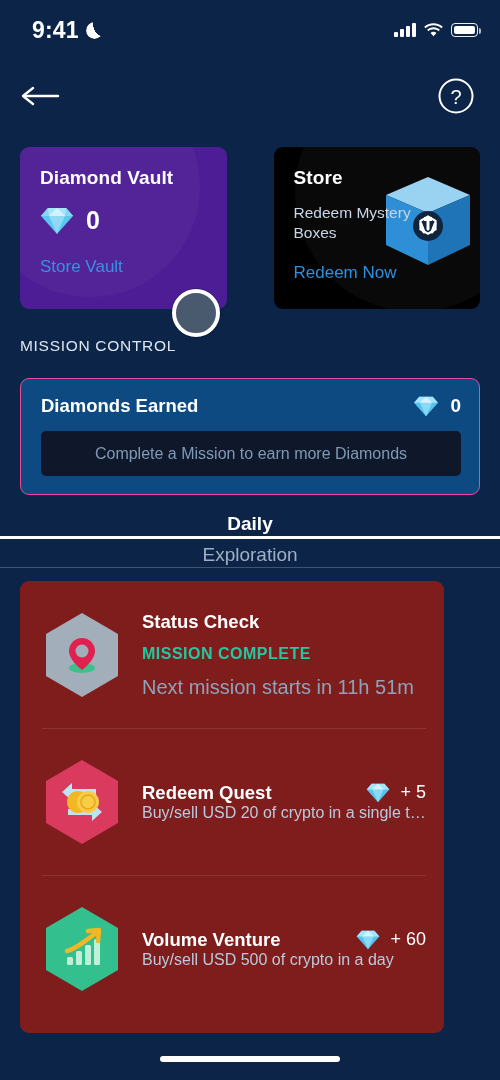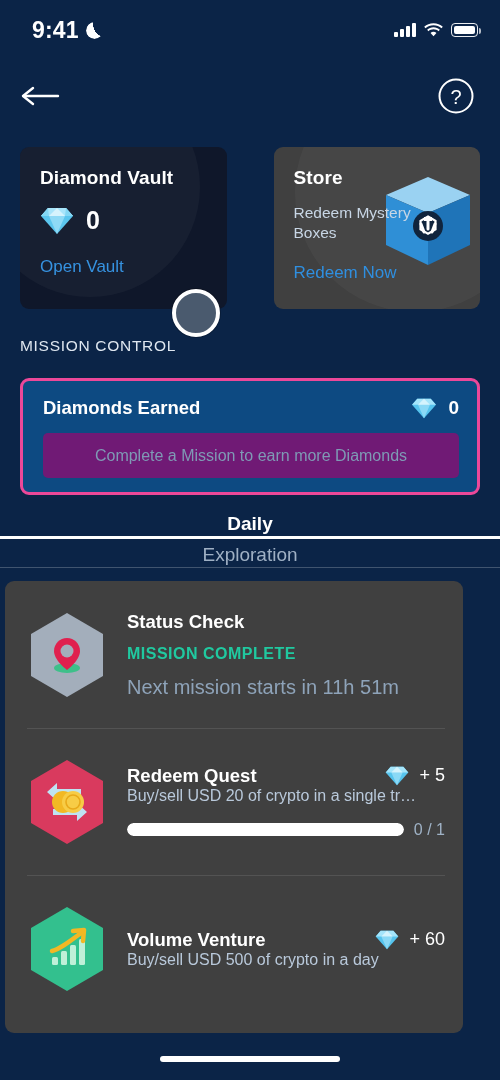--- a/index.html
+++ b/index.html
@@ -46,66 +46,66 @@
             display:flex; align-items:center; justify-content:space-between;
             padding:0 24px 0 20px; }
   .back-btn { width:48px; height:44px; display:flex; align-items:center; }
   .help-btn { width:40px; height:40px; }
 
   
   .top-cards { position:absolute; top:147px; left:20px; width:460px; height:162px;
                display:flex; gap:20px; }
   .card-top { flex:1; border-radius:9px; position:relative; overflow:hidden;
               padding:20px 18px 0 20px; }
-  .card-dv { background:#0f172a; }
-  .card-st { background:#404040;margin-left:27px; }
+  .card-dv { background:#4c1d95; }
+  .card-st { background:#000000;margin-left:27px; }
   .card-top .sheen { position:absolute; top:-70px; left:-40px; width:220px; height:220px;
                      border-radius:50%; background:rgba(255,255,255,.035); }
   .card-st .sheen { left:auto; right:-55px; top:-75px; width:240px; height:240px; }
   .card-title { color:#fff; font-size:19px; font-weight:bold; letter-spacing:.1px; }
   .dv-amount { display:flex; align-items:center; gap:12px; margin-top:17px; }
   .dv-amount .num { color:#fff; font-size:25px; font-weight:bold; }
   .card-link { color:#2f8fe0; font-size:17px; margin-top:20px; }
   .card-dv .card-link { margin-top:22px; }
   .st-sub { color:#c8d6e5; font-size:15.5px; line-height:1.28; margin-top:14px;
             max-width:140px; position:relative; z-index:2; }
   .st-link { color:#2f8fe0; font-size:17px; position:absolute; left:20px; bottom:26px; }
   .mystery-box { position:absolute; right:4px; top:24px; width:96px; height:100px; }
 
   
   .gem { display:block; }
 
   
   .mc-heading { position:absolute; top:337px; left:20px; color:#dfe7f0;
                 font-size:15.5px; letter-spacing:.7px; }
   .earned-card { position:absolute; top:378px; left:20px; width:460px; height:117px;
-                 background:#0d4a82; border:3px solid #ec4899; border-radius:9px;
+                 background:#0d4a82; border:1px solid #ec4899; border-radius:9px;
                  padding:16px 18px 0 20px; }
   .earned-row { display:flex; align-items:center; justify-content:space-between; }
   .earned-title { color:#fff; font-size:18.5px; font-weight:bold; }
   .earned-val { display:flex; align-items:center; gap:11px; }
   .earned-val .num { color:#fff; font-size:19px; font-weight:bold; }
-  .earned-banner { margin-top:14px; height:45px; background:#701a75; border-radius:5px;
+  .earned-banner { margin-top:14px; height:45px; background:#0f172a; border-radius:5px;
                    display:flex; align-items:center; justify-content:center; }
   .earned-banner span { color:#7f9ab5; font-size:16px; }
 
   
   .tabs { position:absolute; top:508px; left:0; width:500px; height:62px; display:flex;flex-direction:column; }
   .tab { flex:1; display:flex; align-items:center; justify-content:center;
          font-size:19px; position:relative; }
   .tab.active { color:#fff; font-weight:bold; }
   .tab.inactive { color:#9fb0c4;text-align:center; }
   .tab.active:after { content:""; position:absolute; bottom:0; left:0; right:0;
                       height:3px; background:#fff; }
   .tab-rule { position:absolute; top:567px; left:0; width:500px; height:1px;
               background:rgba(255,255,255,.22); }
 
   
-  .mission-list { position:absolute; top:581px; left:5px; width:458px; height:452px;
-                  background:#404040; border-radius:9px; overflow:hidden; }
+  .mission-list { position:absolute; top:581px; left:20px; width:424px; height:452px;
+                  background:#7f1d1d; border-radius:9px; overflow:hidden; }
   .mission { display:flex; align-items:center; height:147px; padding:0 18px 0 22px;
              position:relative; }
   .mission + .mission:before { content:""; position:absolute; top:0; left:22px; right:18px;
                                height:1px; background:rgba(255,255,255,.10); }
   .hexwrap { width:80px; height:88px; flex:0 0 80px; margin-right:20px; }
   .m-body { flex:1; min-width:0; }
   .m-head { display:flex; align-items:center; justify-content:space-between; }
   .m-title { color:#fff; font-size:18.5px; font-weight:bold; }
   .m-reward { display:flex; align-items:center; gap:10px; }
   .m-reward .num { color:#fff; font-size:18px; }
@@ -185,21 +185,21 @@
             <path d="M8 1h18l7 8-16 18L1 9z" fill="#56c4ee"></path>
             <path d="M8 1h18l7 8H1z" fill="#a5e5fb"></path>
             <path d="M8 1l-7 8h8z" fill="#7fd6f4"></path>
             <path d="M26 1l7 8h-8z" fill="#7fd6f4"></path>
             <path d="M9 9h16l-8 18z" fill="#8ad9f6"></path>
             <path d="M17 1l-8 8h16z" fill="#d4f3fd"></path>
           </svg>
         </span>
         <span class="num">0</span>
       </div>
-      <div class="card-link">Open Vault</div>
+      <div class="card-link">Store Vault</div>
     </div>
 
     <div class="card-top card-st">
       <div class="sheen"></div>
       <div class="card-title">Store</div>
       <div class="st-sub">Redeem Mystery Boxes</div>
       <div class="st-link">Redeem Now</div>
       <div class="mystery-box">
         <svg width="96" height="100" viewBox="0 0 96 100">
           <path d="M48 6 L90 24 L48 42 L6 24 Z" fill="#9ad2f2"></path>
@@ -284,26 +284,20 @@
                 <path d="M8 1h18l7 8-16 18L1 9z" fill="#56c4ee"></path>
                 <path d="M8 1h18l7 8H1z" fill="#a5e5fb"></path>
                 <path d="M9 9h16l-8 18z" fill="#8ad9f6"></path>
                 <path d="M17 1l-8 8h16z" fill="#d4f3fd"></path>
               </svg>
             </span>
             <span class="num">+ 5</span>
           </span>
         </div>
         <div class="m-desc">Buy/sell USD 20 of crypto in a single tr…</div>
-        <div class="m-prog">
-          <span class="track">
-              <i id="bar1" style="width: 100%;"></i>
-            </span>
-          <span class="pl">0 / 1</span>
-        </div>
       </div>
     </div>
 
     <div class="mission">
       <div class="hexwrap">
         <svg width="80" height="88" viewBox="0 0 80 88">
           <path d="M40 2 L76 23 L76 65 L40 86 L4 65 L4 23 Z" fill="#33c08e"></path>
           <rect x="25" y="52" width="6" height="8" rx="1.5" fill="#bff0d8"></rect>
           <rect x="34" y="46" width="6" height="14" rx="1.5" fill="#bff0d8"></rect>
           <rect x="43" y="40" width="6" height="20" rx="1.5" fill="#bff0d8"></rect>

